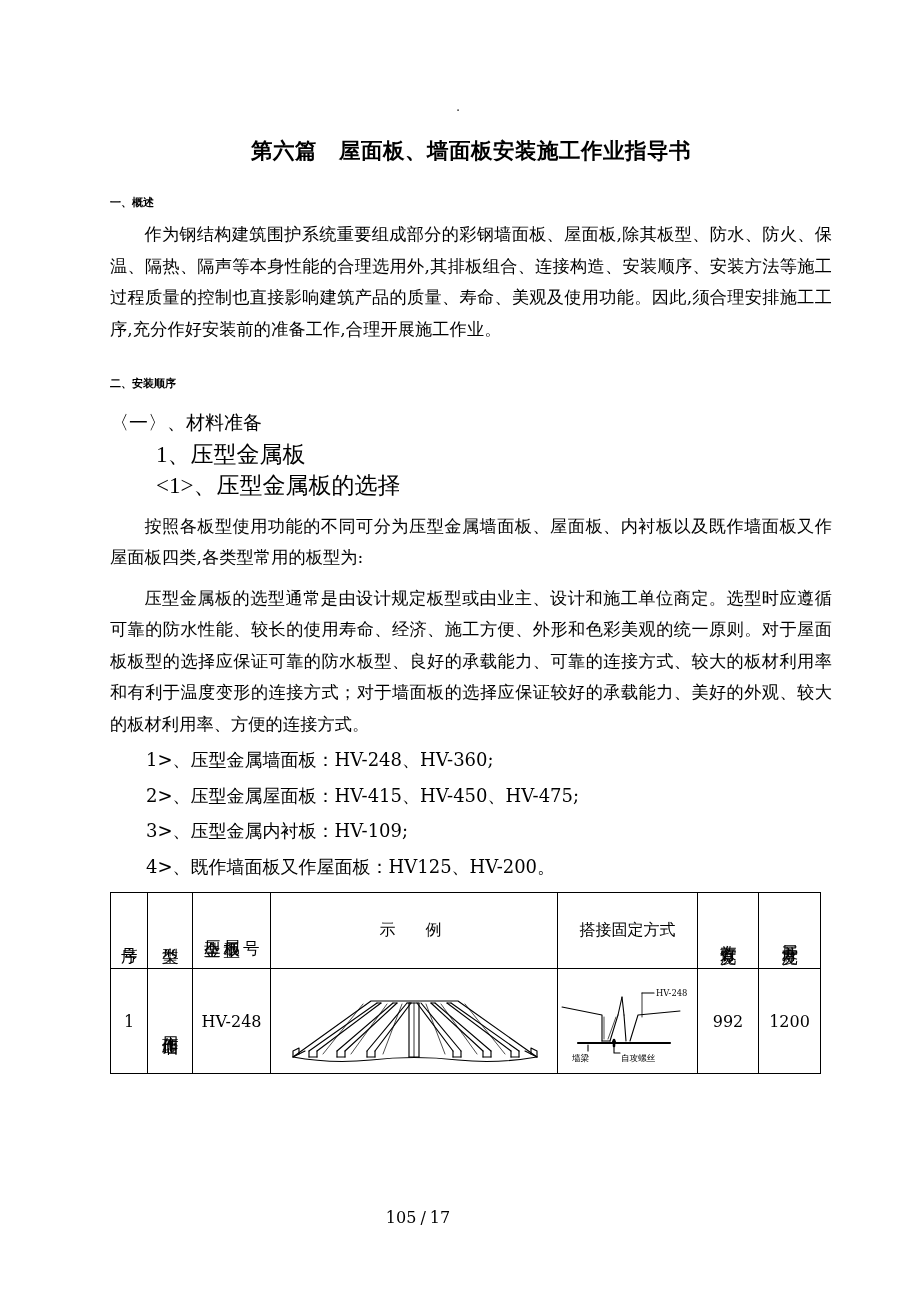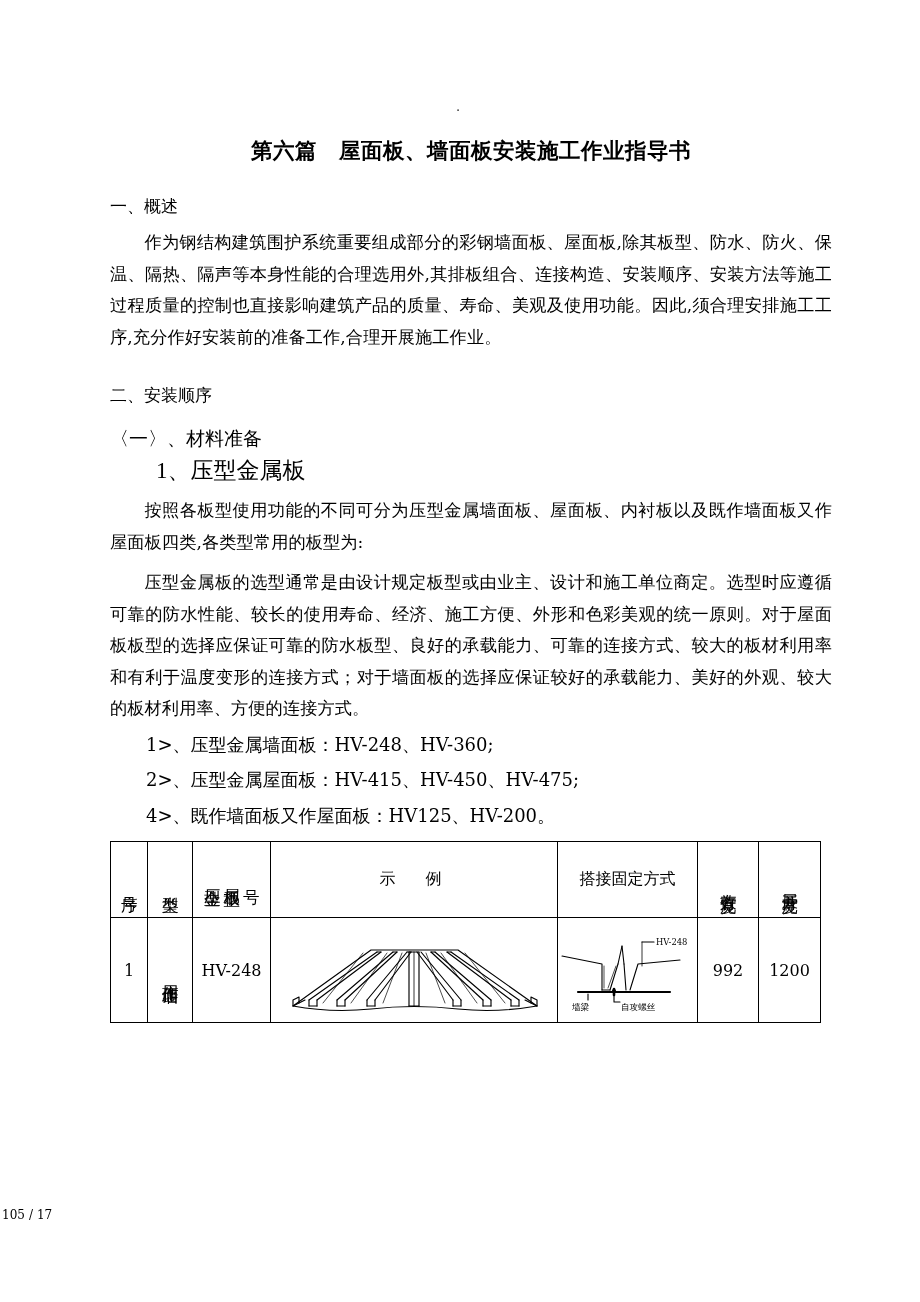--- a/index.html
+++ b/index.html
@@ -36,22 +36,22 @@
     margin: 4px;
     padding-top: 132px;
     text-align: center;
     font-family: "DejaVu Sans", "Liberation Sans", sans-serif;
     font-weight: bold;
     font-size: 21.5px;
     letter-spacing: 0.5px;
   }
   .sec-head {
     font-family: "DejaVu Sans", "Liberation Sans", sans-serif;
-    font-weight: normal;
-    font-size: 17px;
+    font-weight: bold;
+    font-size: 11px;
     margin-top: 30px;
   }
   .sec-head.s2 { margin-top: 31px; }
   .para {
     font-size: 17.2px;
     line-height: 31.5px;
     text-align: justify;
     text-justify: inter-ideograph;
     text-indent: 2em;
     margin: 9px 0 0 0;
@@ -115,21 +115,22 @@
     font-size: 17px;
     font-family: "DejaVu Serif", "Liberation Serif", serif;
   }
   .model-cell { font-size: 17px; }
   
   .footer {
     position: absolute;
     left: 0;
     top: 1208px;
     width: 836px;
-    font-size: 12px;
+    text-align: center;
+    font-size: 16px;
   }
   .footer span { margin: 0 2px; }
   svg { display: block; }
 </style>
 </head>
 <body>
 
 <div id="page">
 
   <div class="top-dot">.</div>
@@ -137,26 +138,28 @@
   <div class="content">
 
     <h1 class="doc-title">第六篇　屋面板、墙面板安装施工作业指导书</h1>
 
     <div class="sec-head">一、概述</div>
     <p class="para">作为钢结构建筑围护系统重要组成部分的彩钢墙面板、屋面板,除其板型、防水、防火、保温、隔热、隔声等本身性能的合理选用外,其排板组合、连接构造、安装顺序、安装方法等施工过程质量的控制也直接影响建筑产品的质量、寿命、美观及使用功能。因此,须合理安排施工工序,充分作好安装前的准备工作,合理开展施工作业。</p>
 
     <div class="sec-head s2">二、安装顺序</div>
     <div class="lvl1">〈一〉、材料准备</div>
     <div class="lvl2">1、压型金属板</div>
+    <div class="lvl2">&lt;1&gt;、压型金属板的选择</div>
 
     <p class="para">按照各板型使用功能的不同可分为压型金属墙面板、屋面板、内衬板以及既作墙面板又作屋面板四类,各类型常用的板型为:</p>
     <p class="para">压型金属板的选型通常是由设计规定板型或由业主、设计和施工单位商定。选型时应遵循可靠的防水性能、较长的使用寿命、经济、施工方便、外形和色彩美观的统一原则。对于屋面板板型的选择应保证可靠的防水板型、良好的承载能力、可靠的连接方式、较大的板材利用率和有利于温度变形的连接方式；对于墙面板的选择应保证较好的承载能力、美好的外观、较大的板材利用率、方便的连接方式。</p>
 
     <div class="listline">1&gt;、压型金属墙面板：HV-248、HV-360;</div>
     <div class="listline">2&gt;、压型金属屋面板：HV-415、HV-450、HV-475;</div>
+    <div class="listline">3&gt;、压型金属内衬板：HV-109;</div>
     <div class="listline">4&gt;、既作墙面板又作屋面板：HV125、HV-200。</div>
 
 
     <table class="panel-table">
       <colgroup>
         <col style="width:37px">
         <col style="width:45px">
         <col style="width:78px">
         <col style="width:287px">
         <col style="width:140px">

